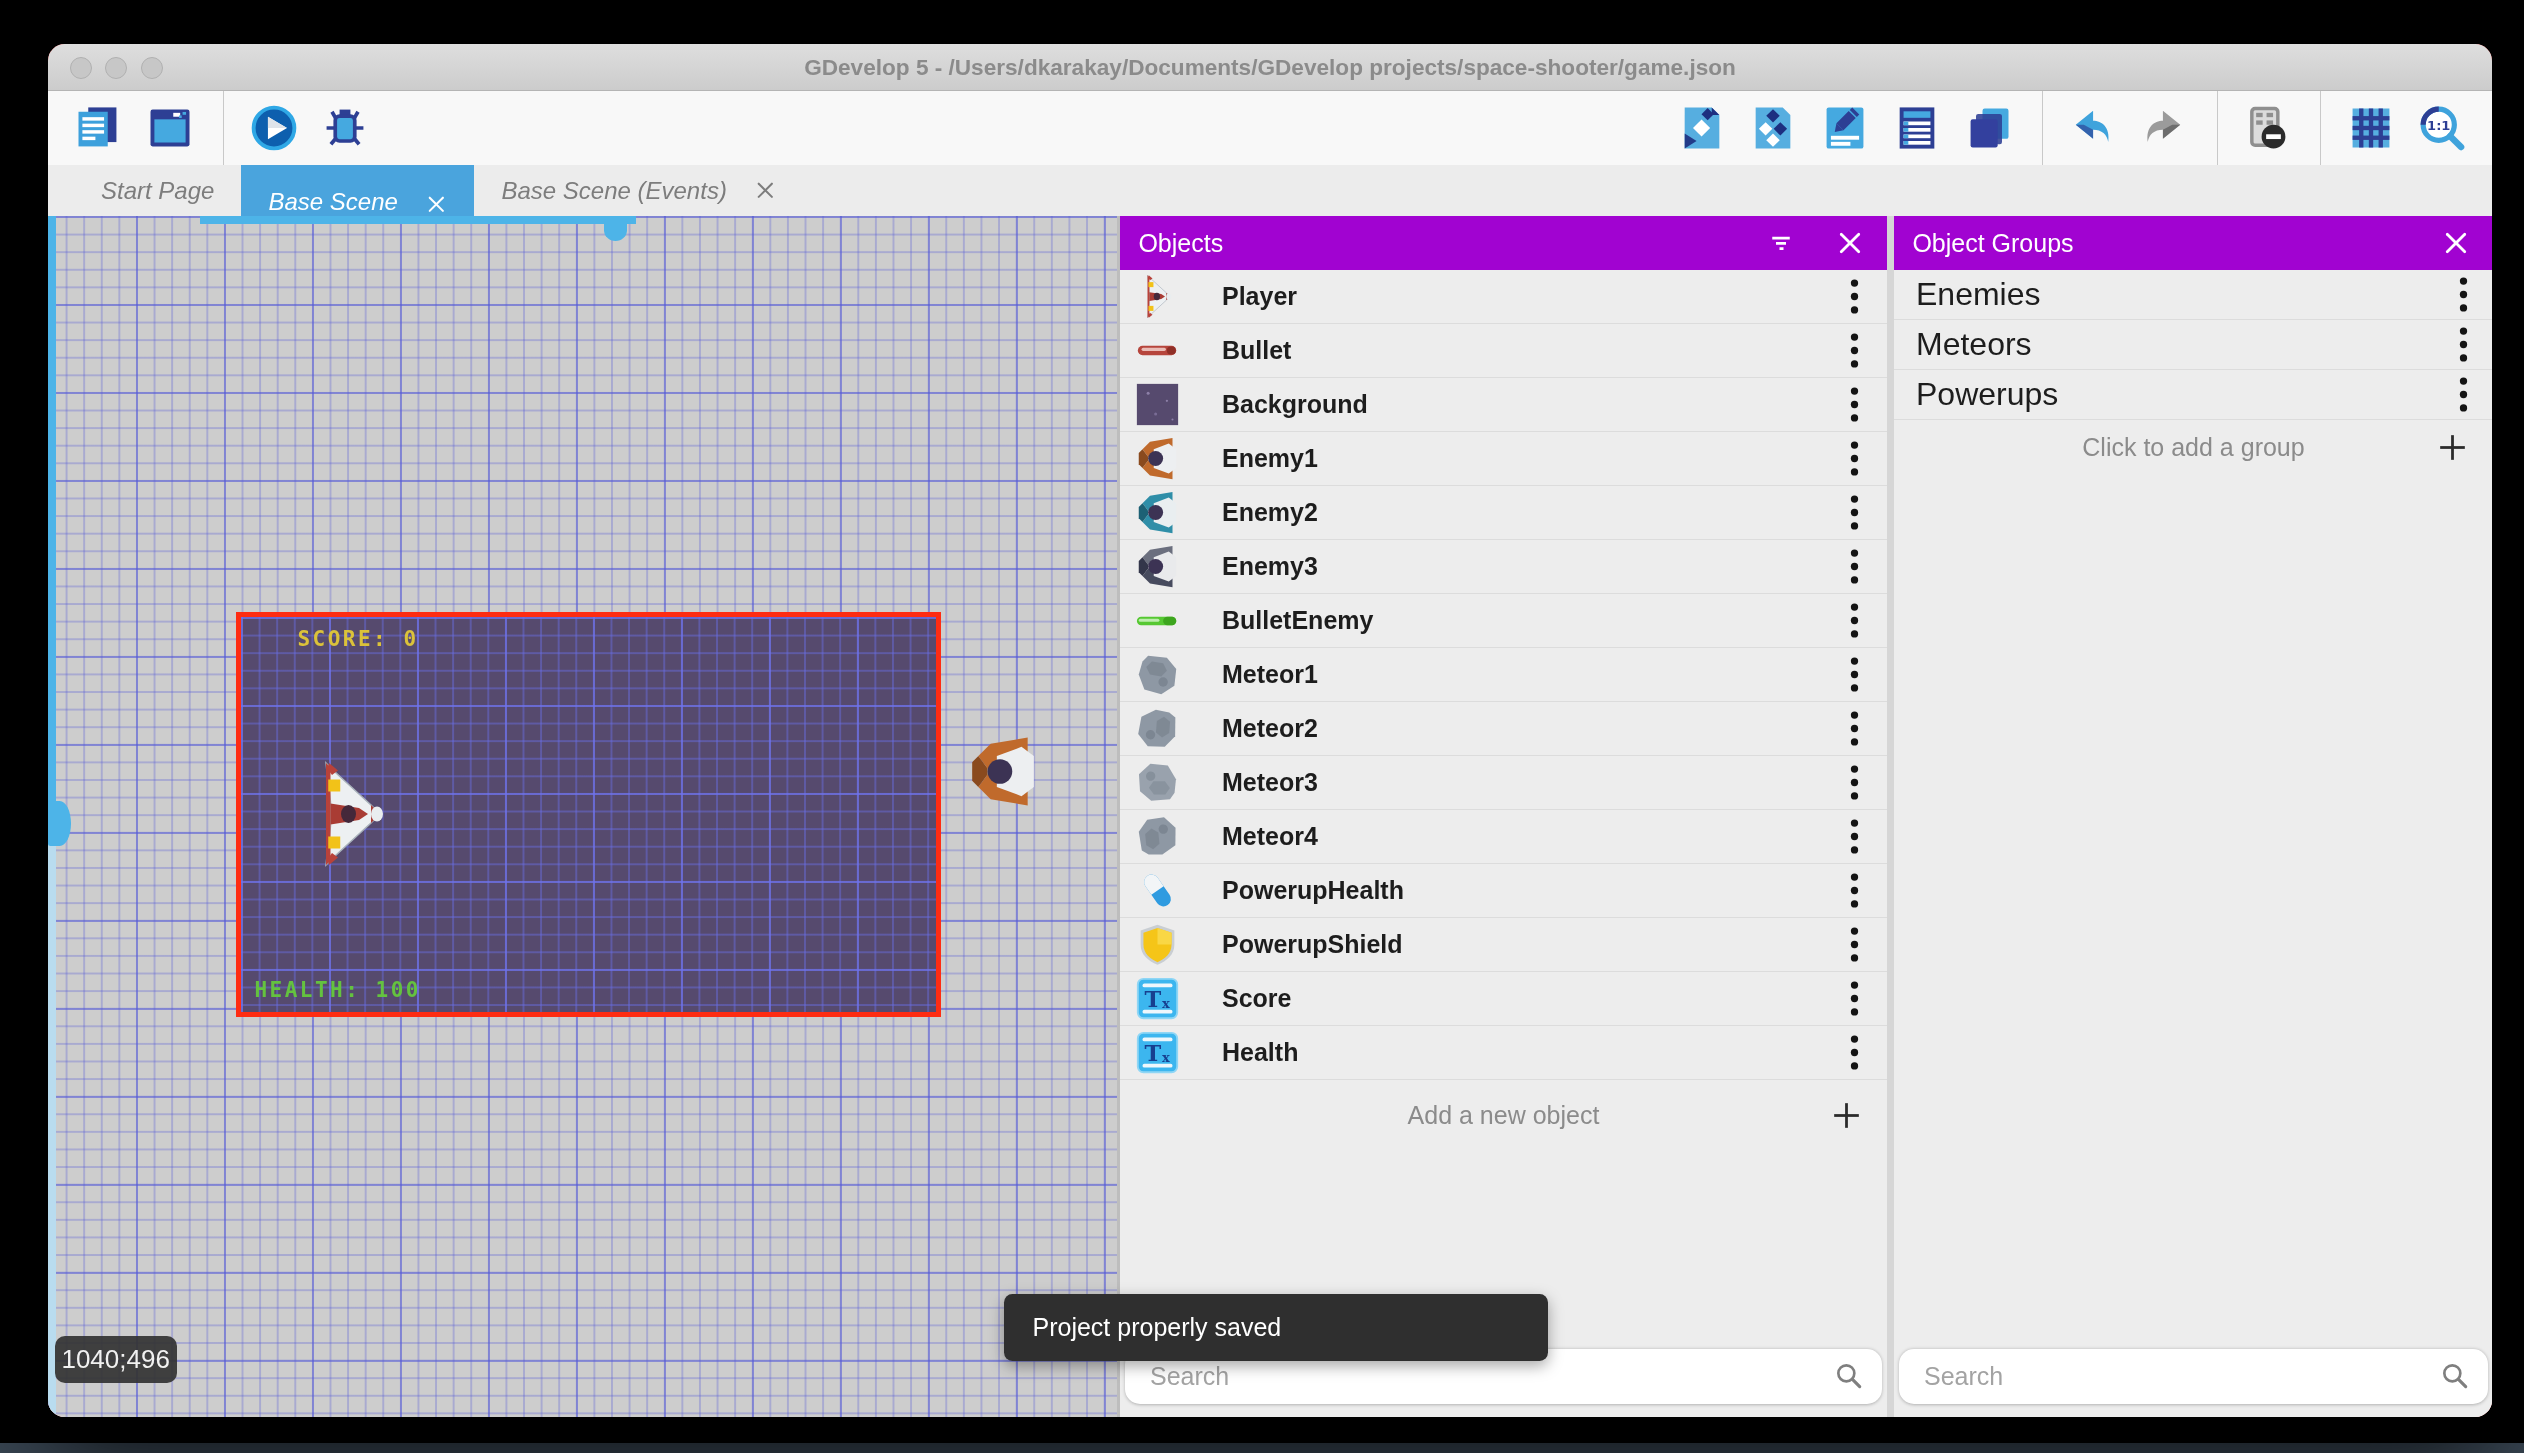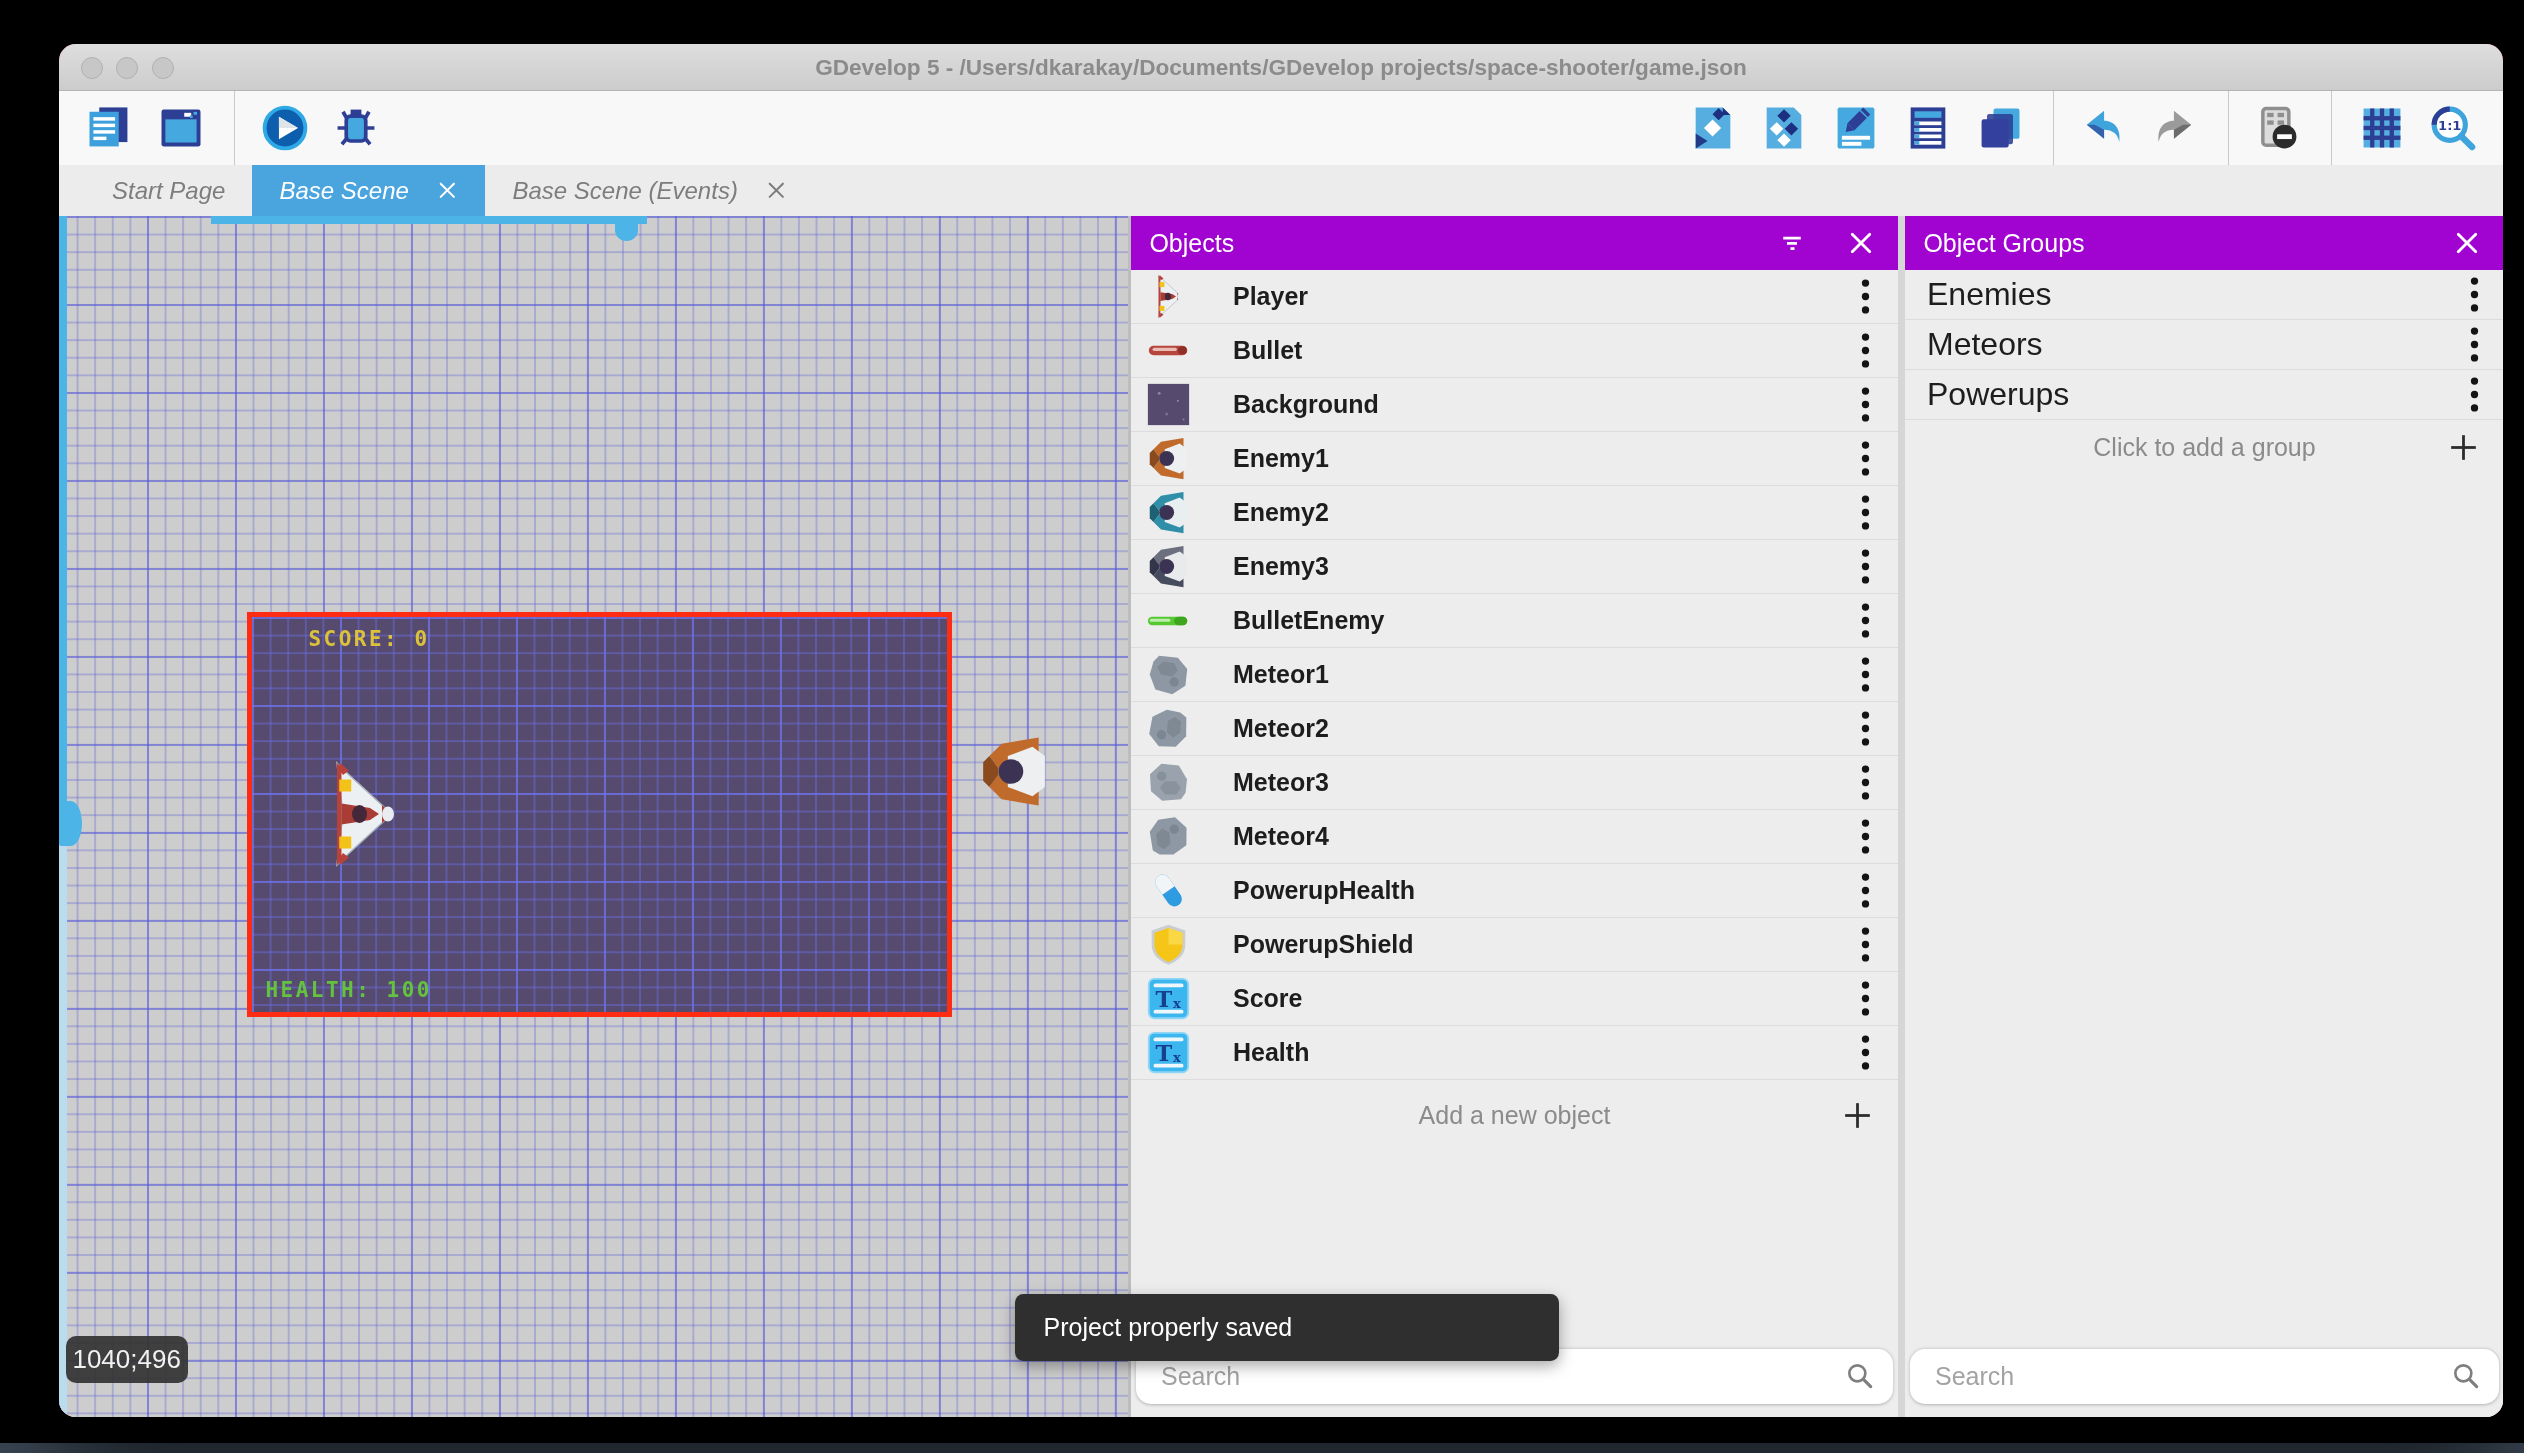--- a/index.html
+++ b/index.html
@@ -2,21 +2,21 @@
 <html style="font-size:13.4px"><head>
 <meta charset="utf-8">
 <style>
   * { margin:0; padding:0; box-sizing:border-box; }
   html,body { width:2525px; height:1453px; background:#000; overflow:hidden;
     font-family:"Liberation Sans", sans-serif; }
   .page { position:relative; width:2525px; height:1453px; }
   .bottom-strip { position:absolute; left:0; bottom:0; width:100%; height:10px; background:#394653; }
 
   
-  .window { position:absolute; left:59px; top:44px; width:2444px; height:1373px;
+  .window { position:absolute; left:48px; top:44px; width:2444px; height:1373px;
     border-radius:16.7px; overflow:hidden; background:#ef4444;
     box-shadow:0 33px 100px rgba(0,0,0,.85); }
 
   
   .titlebar { position:absolute; left:0; top:0; width:100%; height:47px;
     background:linear-gradient(#dedede,#cccccc); border-bottom:0.8px solid #b4b4b4; }
   .traffic { position:absolute; left:22px; top:12.6px; display:flex; gap:13.4px; }
   .light { width:22px; height:22px; border-radius:50%; background:#c7c7c7; border:0.8px solid #b0b0b0; }
   .title { position:absolute; left:0; right:0; top:0; height:47px; line-height:47px;
     text-align:center; font-size:22.6px; font-weight:bold; color:#8b8b8b; }
@@ -30,21 +30,21 @@
     display:flex; align-items:center; justify-content:center; cursor:pointer; }
   .tool-btn.sep-before { border-left:1.7px solid #c9c9c9; border-radius:0;
     margin-left:11.7px; padding-left:20px; width:80px; }
   .ticon, .ticon svg { width:52px; height:52px; display:block; }
 
   
   .tabbar { position:absolute; left:0; top:121px; width:100%; height:51px;
     background:#ececec; display:flex; align-items:stretch; padding-left:26px;font-style:italic; }
   .tab { display:inline-flex; align-items:center; padding:0 27px; gap:27px;
     font-size:24px; color:#7d7d7d; cursor:pointer; white-space:nowrap; }
-  .tab.active { background:#4aa4dd; color:#fff; }
+  .tab.active { background:#4aa4dd; color:#fff;align-items:flex-end; }
   .tab-close svg { width:22.6px; height:22.6px; display:block; }
 
   
   .main { position:absolute; left:0; top:172px; width:100%; height:1201px; background:#e9e9e9; }
 
   
   .canvas { position:absolute; left:0; top:0; width:1069px; height:1201px;
     background-color:#cdcdcd;
     background-image:
       linear-gradient(rgba(85,90,215,.48) 2.5px, transparent 2.5px),

